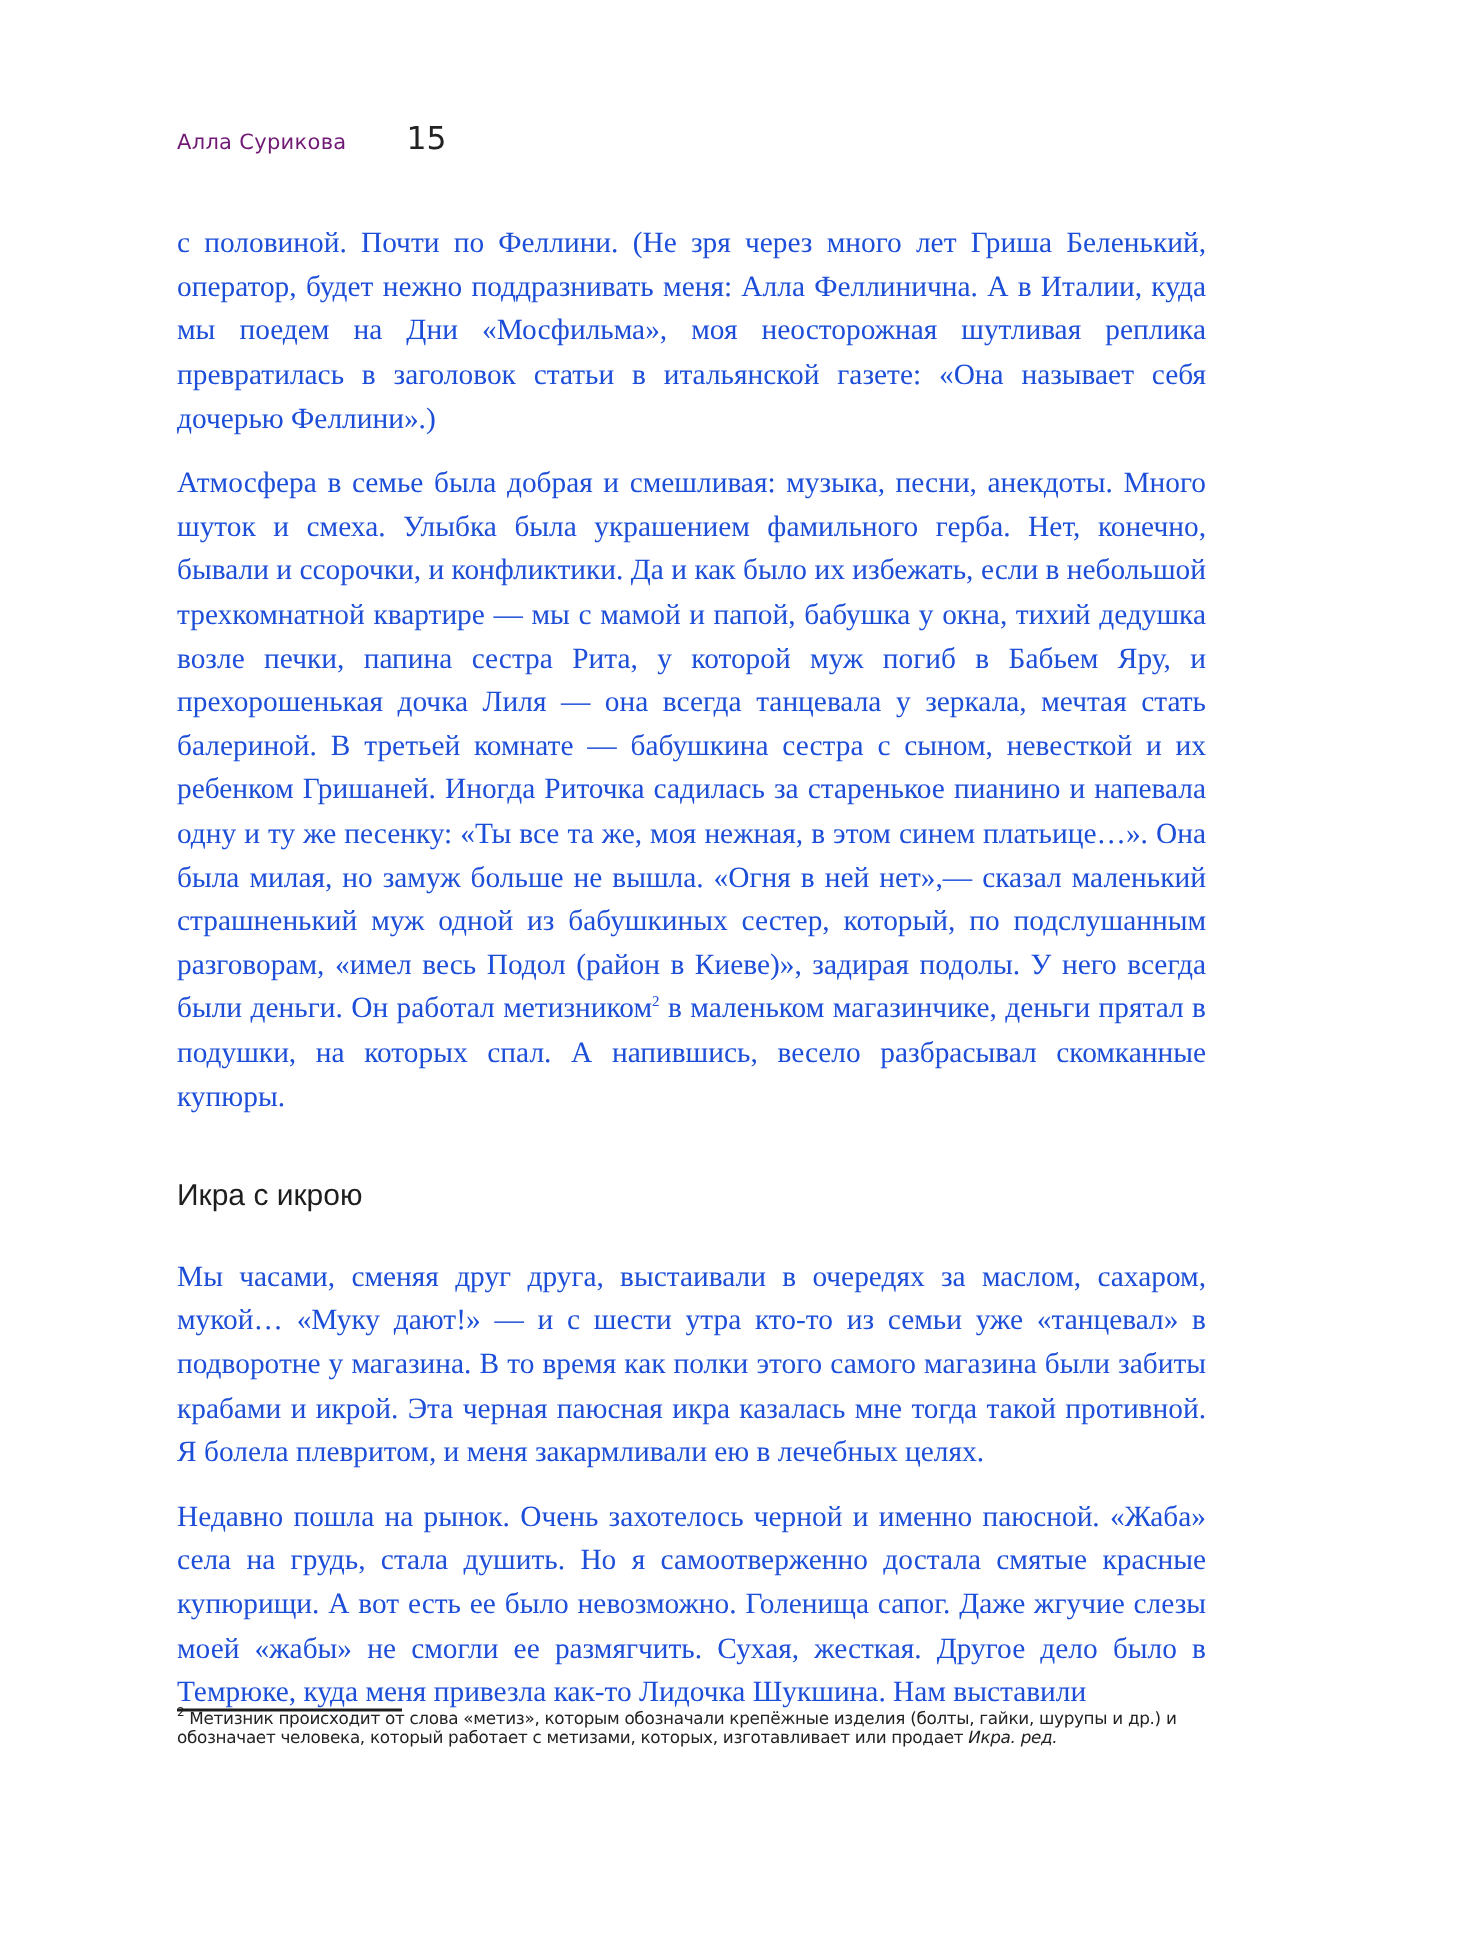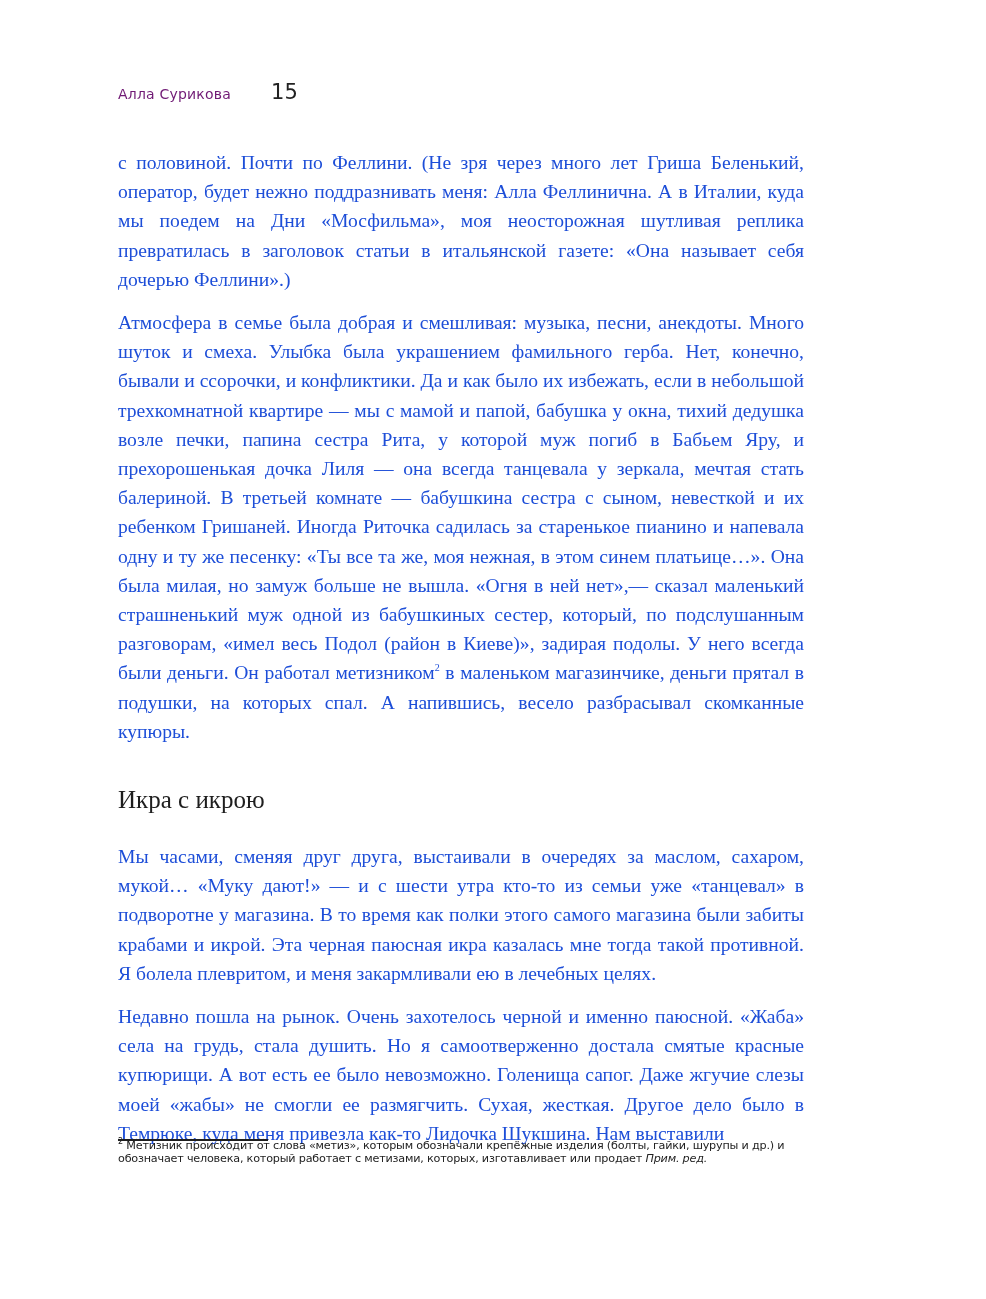--- a/index.html
+++ b/index.html
@@ -2,21 +2,21 @@
 <html><head>
 <meta charset="utf-8">
 <style>
   html, body { margin: 0; padding: 0; background: #ffffff; }
   body { width: 986px; height: 1299px; position: relative; overflow: hidden; color: #1e1e1e; }
   .header { position: absolute; left: 118px; top: 80px; height: 30px; display: flex; align-items: baseline; }
   .author { font-family: "DejaVu Sans", sans-serif; font-size: 14px; color: #701a75; letter-spacing: 0.2px; text-align: right; }
   .pagenum { font-family: "DejaVu Sans", sans-serif; font-size: 21px; color: #222; margin-left: 40px; }
   .body { position: absolute; left: 118px; top: 148px; width: 686px; }
   p.para { font-family: "Liberation Serif", serif; font-size: 19.6px; line-height: 29.2px; margin: 0 0 14px 0; text-align: justify; text-align-last: left; color: #1d4ed8; }
-  h2.section { font-family: Liberation Serif, serif; font-weight: normal; font-size: 25px; margin: 40px 0 28px 0; color: #1e1e1e; }
+  h2.section { font-family: Liberation Sans, sans-serif; font-weight: normal; font-size: 20px; margin: 40px 0 28px 0; color: #1e1e1e; }
   sup { font-size: 10px; line-height: 0; }
   .rule { position: absolute; left: 118px; top: 1139px; width: 150px; height: 2px; background: #1e1e1e; }
   .footnote { position: absolute; left: 118px; top: 1139px; width: 690px; font-family: "DejaVu Sans", sans-serif; font-size: 11.2px; line-height: 13px; color: #222; letter-spacing: -0.2px; }
   .footnote sup { font-size: 8px; }
   .footnote em { font-style: italic; }
 </style>
 </head>
 <body>
 
 <div class="header">
@@ -30,14 +30,14 @@
 
   <h2 class="section">Икра с икрою</h2>
 
   <p class="para">Мы часами, сменяя друг друга, выстаивали в очередях за маслом, сахаром, мукой… «Муку дают!» — и с шести утра кто-то из семьи уже «танцевал» в подворотне у магазина. В то время как полки этого самого магазина были забиты крабами и икрой. Эта черная паюсная икра казалась мне тогда такой противной. Я болела плевритом, и меня закармливали ею в лечебных целях.</p>
   <p class="para">Недавно пошла на рынок. Очень захотелось черной и именно паюсной. «Жаба» села на грудь, стала душить. Но я самоотверженно достала смятые красные купюрищи. А вот есть ее было невозможно. Голенища сапог. Даже жгучие слезы моей «жабы» не смогли ее размягчить. Сухая, жесткая. Другое дело было в Темрюке, куда меня привезла как-то Лидочка Шукшина. Нам выставили</p>
 </div>
 
 <div class="rule"></div>
 
 <div class="footnote">
-  <sup>2</sup><span> Метизник происходит от слова «метиз», которым обозначали крепёжные изделия (болты, гайки, шурупы и др.) и обозначает человека, который работает с метизами, которых, изготавливает или продает </span><em>Прим. ред.</em>
+  <sup>2</sup><span> Метизник происходит от слова «метиз», которым обозначали крепёжные изделия (болты, гайки, шурупы и др.) и обозначает человека, который работает с метизами, которых, изготавливает или продает </span><em>Икра. ред.</em>
 </div>
 
 </body></html>

